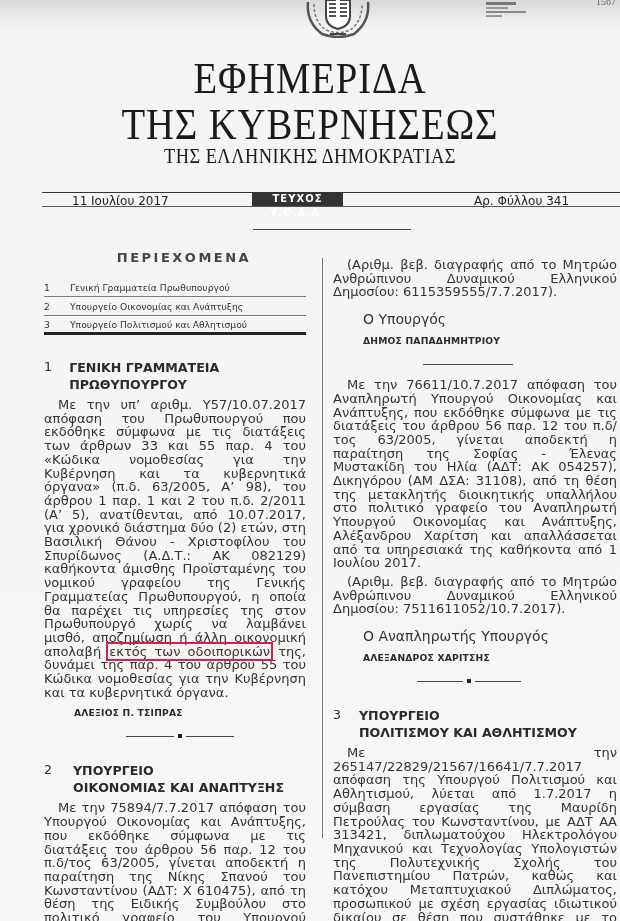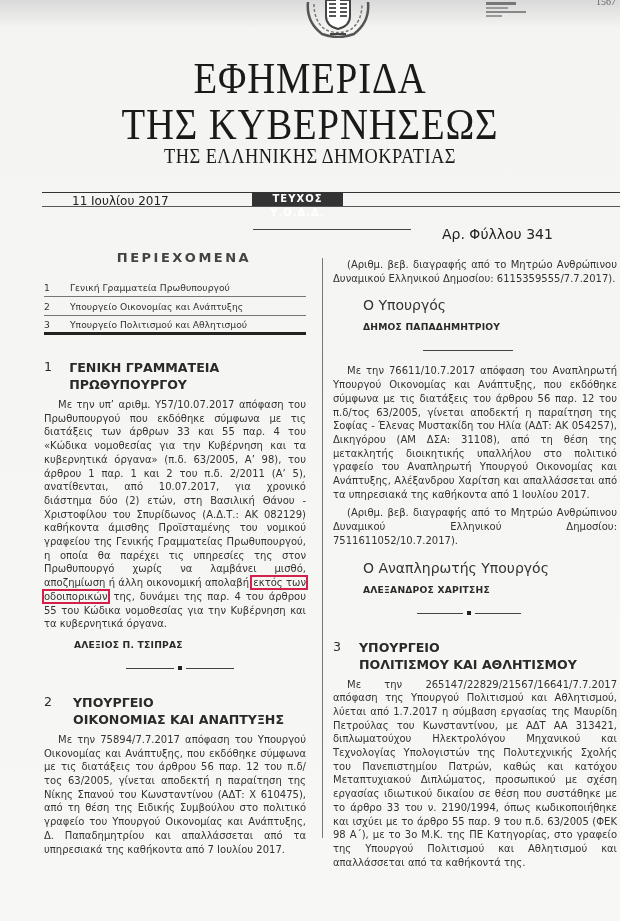--- a/index.html
+++ b/index.html
@@ -37,21 +37,21 @@
   .band {
     position: absolute; left: 42px; top: 192px; width: 578px; height: 13px;
     border-top: 1.5px solid #333;
   }
   .band-date { position: absolute; left: 30px; top: 1px; font-size: 12px; color: #222; }
   .band-box {
     position: absolute; left: 210px; top: -1px; width: 91px; height: 14px;
     background: #333; color: #fff; font-size: 10px; letter-spacing: 1px;
     text-align: center; line-height: 14px; font-weight: bold;
   }
-  .band-sheet { position: absolute; left: 400px; top: 1px; font-size: 14px; color: #222; margin-top: 32px; }
+  .band-sheet { position: absolute; left: 432px; top: 1px; font-size: 12px; color: #222; }
   .band-line { position: absolute; left: 0; top: 13px; width: 578px; border-top: 1px solid #555; }
   .subtitle {
     position: absolute; left: 44px; top: 210px; font-size: 7.6px; color: #333;
     letter-spacing: 0.05px; white-space: nowrap;
   }
   .subtitle-rule { position: absolute; left: 253px; top: 229px; width: 158px; border-top: 1px solid #444; }
 
   
   .col-left { position: absolute; left: 44px; top: 250px; width: 262px; }
   .col-right { position: absolute; left: 333px; top: 250px; width: 284px; }
@@ -66,21 +66,21 @@
     border-bottom: 1px solid #777; color: #333;
   }
   .toc-row:last-child { border-bottom: 3px solid #222; }
   .toc-num { width: 26px; }
 
   .sec-head { display: flex; font-weight: bold; color: #2a2a2a; font-size: 12.6px; margin-top: 24px; }
   .sec-num { width: 29px; font-weight: normal; }
   .sec-title { line-height: 17px; }
 
   .para {
-    font-size: 10px; line-height: 13.7px; text-align: justify; color: #333;
+    font-size: 13px; line-height: 13.7px; text-align: justify; color: #333;
     text-indent: 14px; margin-top: 5px;
   }
   .signer-role { font-size: 14px; color: #333; margin: 12px 0 0 30px; }
   .signer-name { font-size: 9.2px; font-weight: bold; color: #2a2a2a; margin: 8px 0 0 30px; letter-spacing: 0.2px; }
   .sep {
     position: relative; height: 10px; margin: 14px 0 0 0;
   }
   .sep .l1 { position: absolute; top: 4px; height: 1px; background: #444; }
   .sep .dot { position: absolute; top: 2px; width: 4px; height: 4px; background: #222; }
   .highlight {

